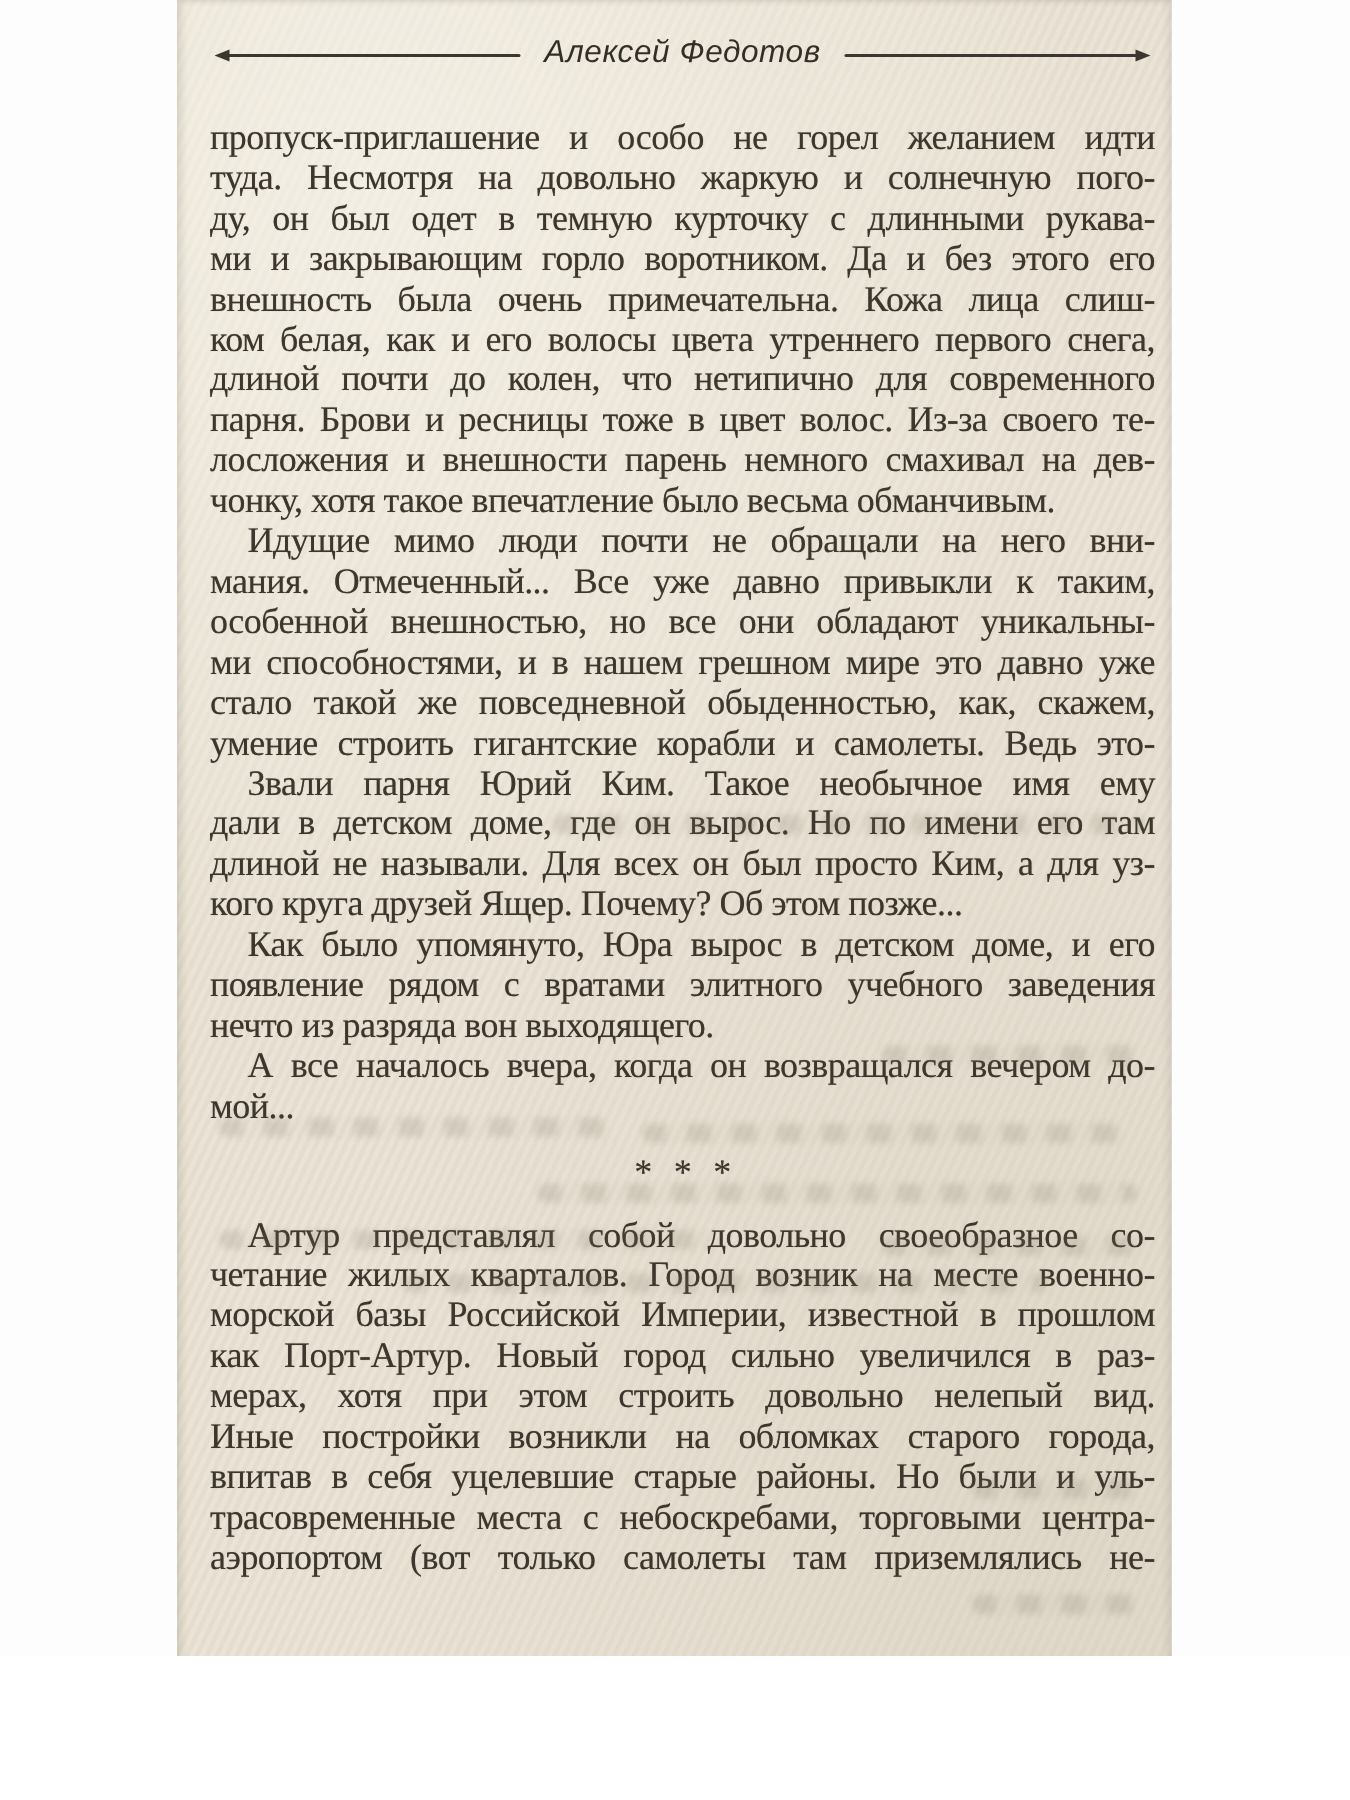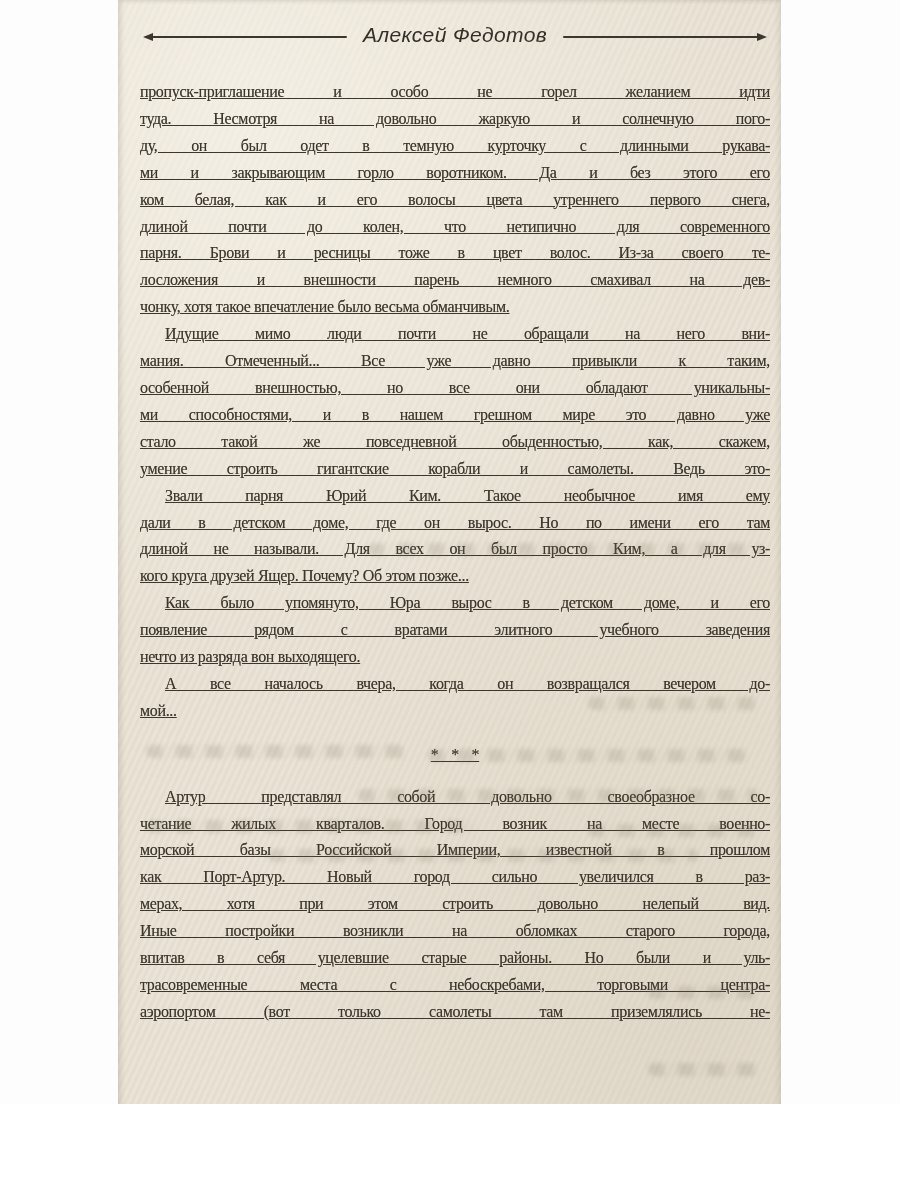--- a/index.html
+++ b/index.html
@@ -33,22 +33,22 @@
   .arrowhead.right{border-left:10px solid #3b362e;margin-left:-1px;}
   .author{
     font-family:"Liberation Sans", sans-serif;font-style:italic;
     font-size:21px;letter-spacing:.4px;margin:0 16px;white-space:nowrap;
     transform:translateY(-2px);color:#332f28;
   }
 
   
   .body-text{
     position:absolute;top:79px;left:22px;right:11px;
-    font-size:16px;line-height:26.9px;letter-spacing:-.35px;
-    color:#3c362c;text-shadow:0 0 .5px rgba(60,54,44,.55);text-decoration:underline;
+    font-size:24px;line-height:26.9px;letter-spacing:-.35px;
+    color:#3c362c;text-shadow:0 0 .5px rgba(60,54,44,.55);
   }
   .para{margin:0;}
   .line{text-align:justify;text-align-last:justify;}
   .line.last{text-align-last:left;}
   .para.indent .line:first-child{text-indent:25px;}
   .separator{text-align:center;margin:17px 0 15px;word-spacing:9px;}
 
   
   .page-footer{
     position:absolute;left:0;top:1136px;width:100%;height:56px;
@@ -78,20 +78,21 @@
       <span class="hrule"></span>
       <span class="arrowhead right"></span>
     </header>
 
     <main class="body-text">
         <div class="para">
           <div class="line">пропуск-приглашение и особо не горел желанием идти</div>
           <div class="line">туда. Несмотря на довольно жаркую и солнечную пого-</div>
           <div class="line">ду, он был одет в темную курточку с длинными рукава-</div>
           <div class="line">ми и закрывающим горло воротником. Да и без этого его</div>
+          <div class="line">внешность была очень примечательна. Кожа лица слиш-</div>
           <div class="line">ком белая, как и его волосы цвета утреннего первого снега,</div>
           <div class="line">длиной почти до колен, что нетипично для современного</div>
           <div class="line">парня. Брови и ресницы тоже в цвет волос. Из-за своего те-</div>
           <div class="line">лосложения и внешности парень немного смахивал на дев-</div>
           <div class="line last">чонку, хотя такое впечатление было весьма обманчивым.</div>
         </div>
         <div class="para indent">
           <div class="line">Идущие мимо люди почти не обращали на него вни-</div>
           <div class="line">мания. Отмеченный... Все уже давно привыкли к таким,</div>
           <div class="line">особенной внешностью, но все они обладают уникальны-</div>

